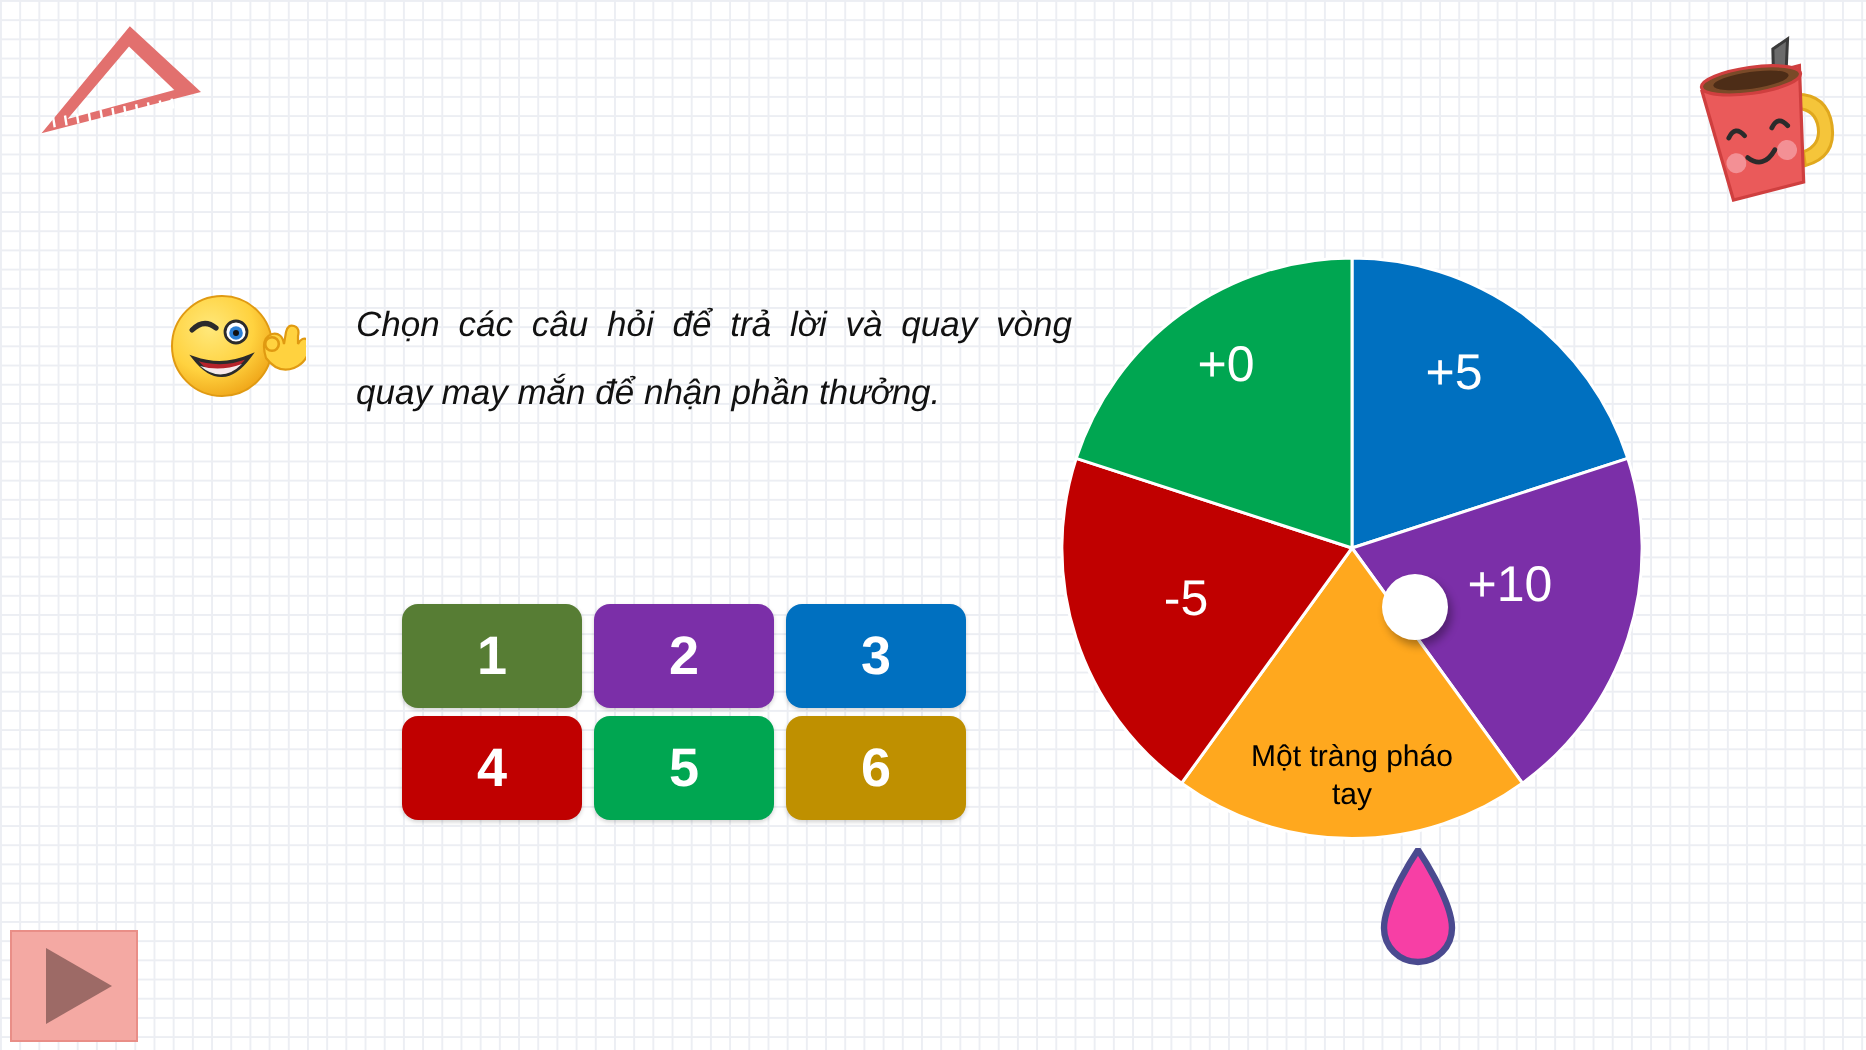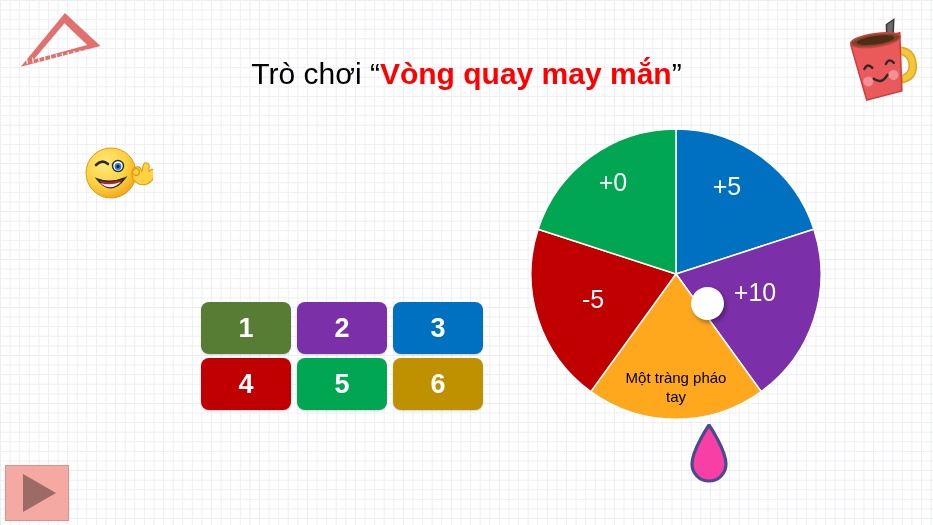--- a/index.html
+++ b/index.html
@@ -213,23 +213,20 @@
         <ellipse cx="45" cy="28" rx="19" ry="4.2" fill="#4d2d17"></ellipse>
         <circle cx="32" cy="68" r="5" fill="#f59aa0" opacity="0.85"></circle>
         <circle cx="58" cy="65" r="5" fill="#f59aa0" opacity="0.85"></circle>
         <path d="M30 55 q4 -6 8 0" stroke="#2b2b2b" stroke-width="2.4" fill="none" stroke-linecap="round"></path>
         <path d="M52 53 q4 -6 8 0" stroke="#2b2b2b" stroke-width="2.4" fill="none" stroke-linecap="round"></path>
         <path d="M38 66 q7 7 14 -2" stroke="#2b2b2b" stroke-width="2.4" fill="none" stroke-linecap="round"></path>
       </g>
     </svg>
   </div>
 
-  <div id="title">
-    <span class="plain">Trò chơi “</span><span class="highlight">Vòng quay may mắn</span><span class="plain">”</span>
-  </div>
 
   <div id="emoji-icon">
     <svg viewBox="0 0 70 70" width="70" height="70">
       <defs>
         <radialGradient id="faceGrad" cx="38%" cy="33%" r="70%">
           <stop offset="0%" stop-color="#ffe87a"></stop>
           <stop offset="62%" stop-color="#ffd23f"></stop>
           <stop offset="100%" stop-color="#f0a81b"></stop>
         </radialGradient>
       </defs>
@@ -240,20 +237,21 @@
       <circle cx="35" cy="27.5" r="1.5" fill="#101010"></circle>
       <path d="M14 40 q14 18 28 -1 q-14 6 -28 1 Z" fill="#b5232b" stroke="#2b2b2b" stroke-width="1.6"></path>
       <path d="M17 44 q11 9 21 -1 q-11 4 -21 1 Z" fill="#ffffff" opacity="0.9"></path>
       <g transform="translate(48,28)">
         <path d="M2 12 q-3 -10 3 -12 q5 -1 6 5 l1 -6 q1 -4 4 -3 q3 1 2 5 l0 4 q2 -4 5 -2 q3 2 0 7 q-2 5 -7 7 q-8 3 -14 -5 Z" fill="#ffd23f" stroke="#e09a12" stroke-width="1.1"></path>
         <circle cx="5" cy="5" r="3.4" fill="none" stroke="#e09a12" stroke-width="1.3"></circle>
       </g>
     </svg>
   </div>
 
+  <div id="instruction">Chọn các câu hỏi để trả lời và quay vòng quay may mắn để nhận phần thưởng.</div>
 
   <div id="number-pad">
     <div class="num-btn" style="background-color: rgb(87, 125, 52);">
       <span>1</span>
     </div>
     <div class="num-btn" style="background-color: rgb(123, 47, 168);">
       <span>2</span>
     </div>
     <div class="num-btn" style="background-color: rgb(0, 112, 192);">
       <span>3</span>

